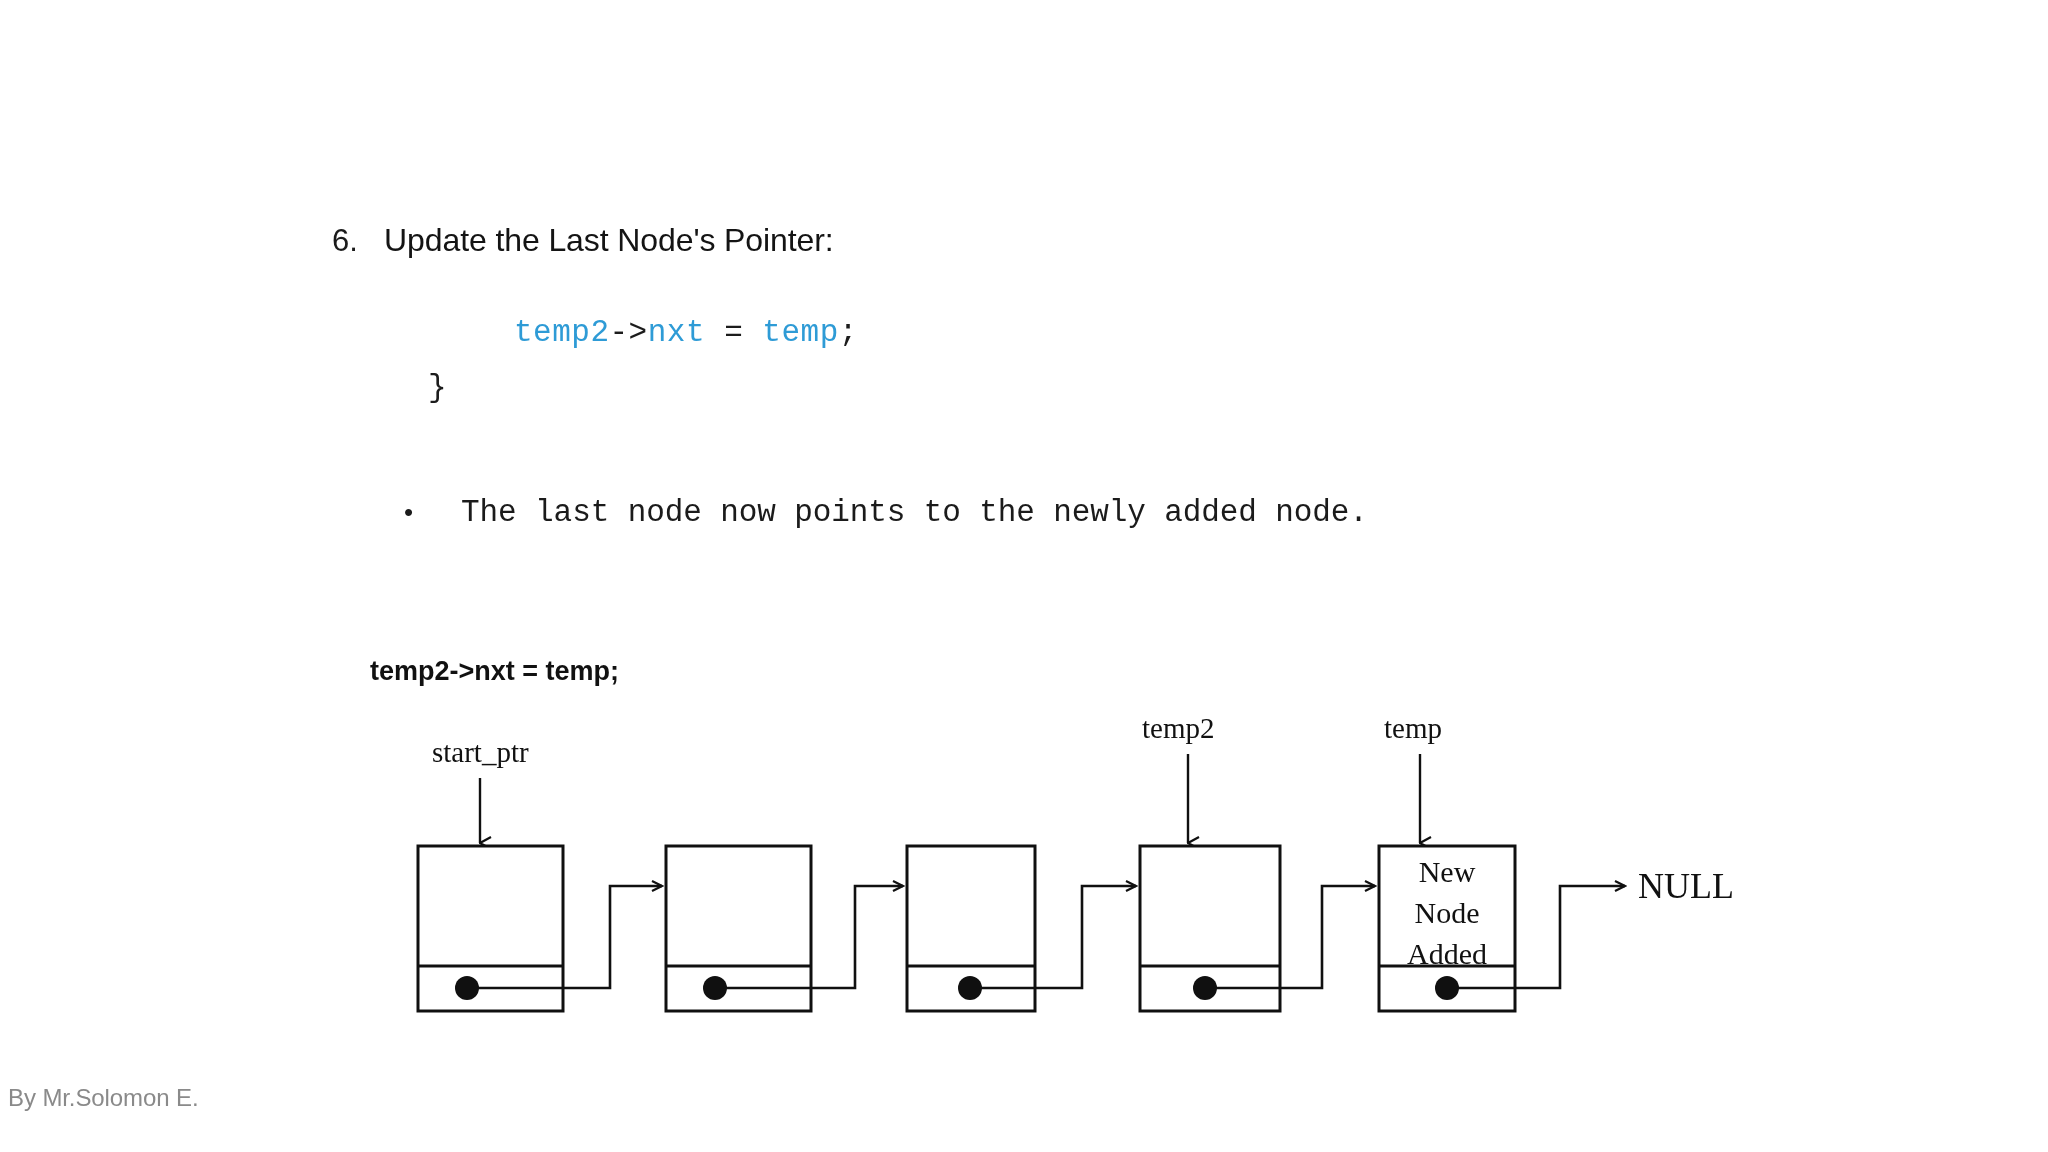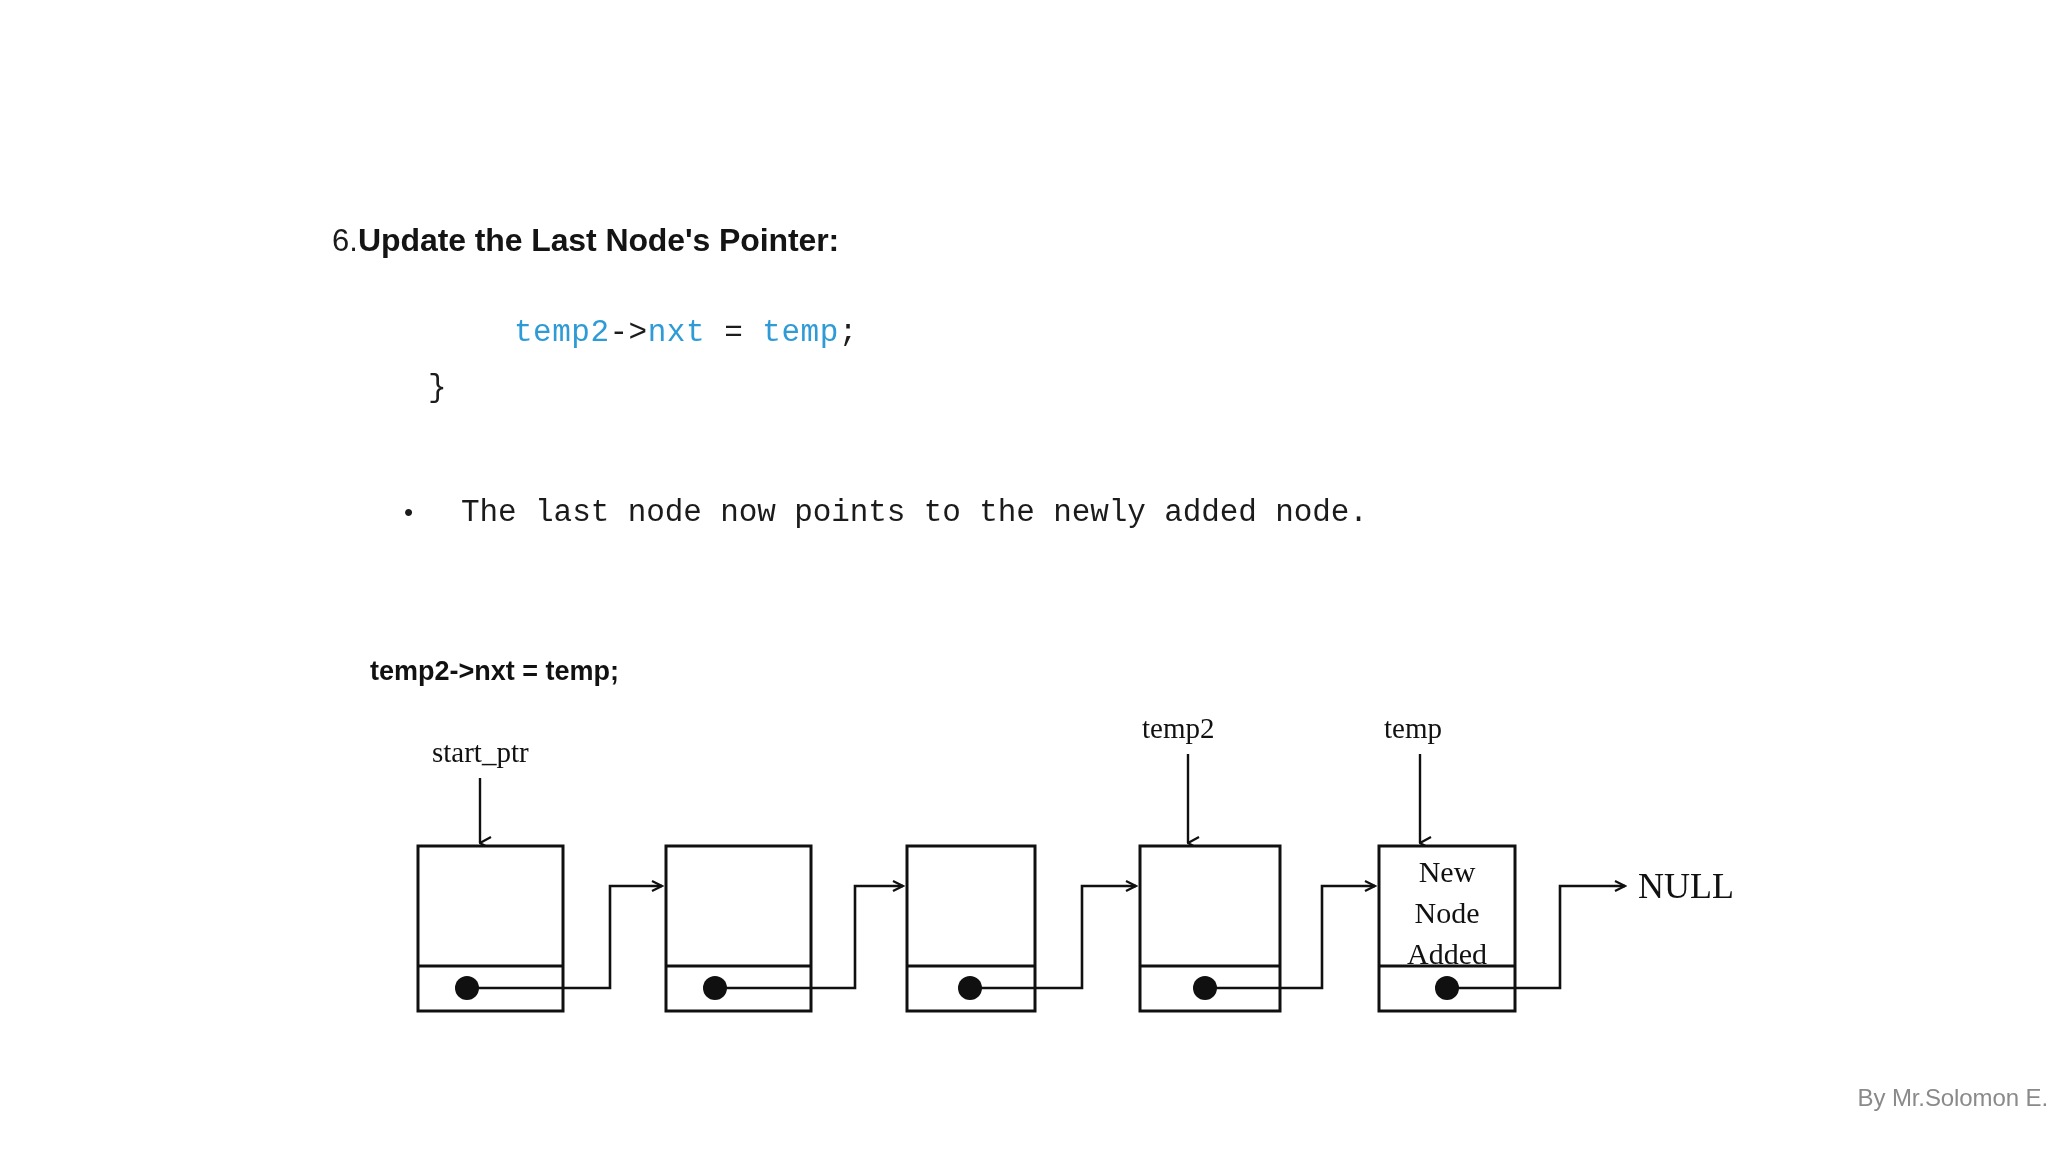--- a/index.html
+++ b/index.html
@@ -31,22 +31,23 @@
     white-space: nowrap;
   }
   .heading-num {
     font-size: 31px;
     font-weight: 400;
     color: #1b1b1b;
     letter-spacing: 0.1px;
   }
   .heading-text {
     font-size: 32px;
-    font-weight: 700;
+    font-weight: 400;
     color: #141414;
+    margin-left: 26px;
     letter-spacing: -0.1px;
   }
 
   .code-line {
     position: absolute;
     left: 514px;
     top: 315px;
     font-family: "Liberation Mono", "DejaVu Sans Mono", monospace;
     font-size: 31px;
     letter-spacing: 0.5px;
@@ -93,21 +94,21 @@
     width: 1400px;
     height: 420px;
   }
   .diagram svg { display: block; }
 
   .footer {
     position: absolute;
     left: 8px;
     right: 0;
     top: 1084px;
-    text-align: right;
+    text-align: left;
     font-size: 24px;
     color: #8a8a8a;
     letter-spacing: -0.1px;
   }
 </style>
 </head>
 <body>
 
 <div class="slide-body">
 

